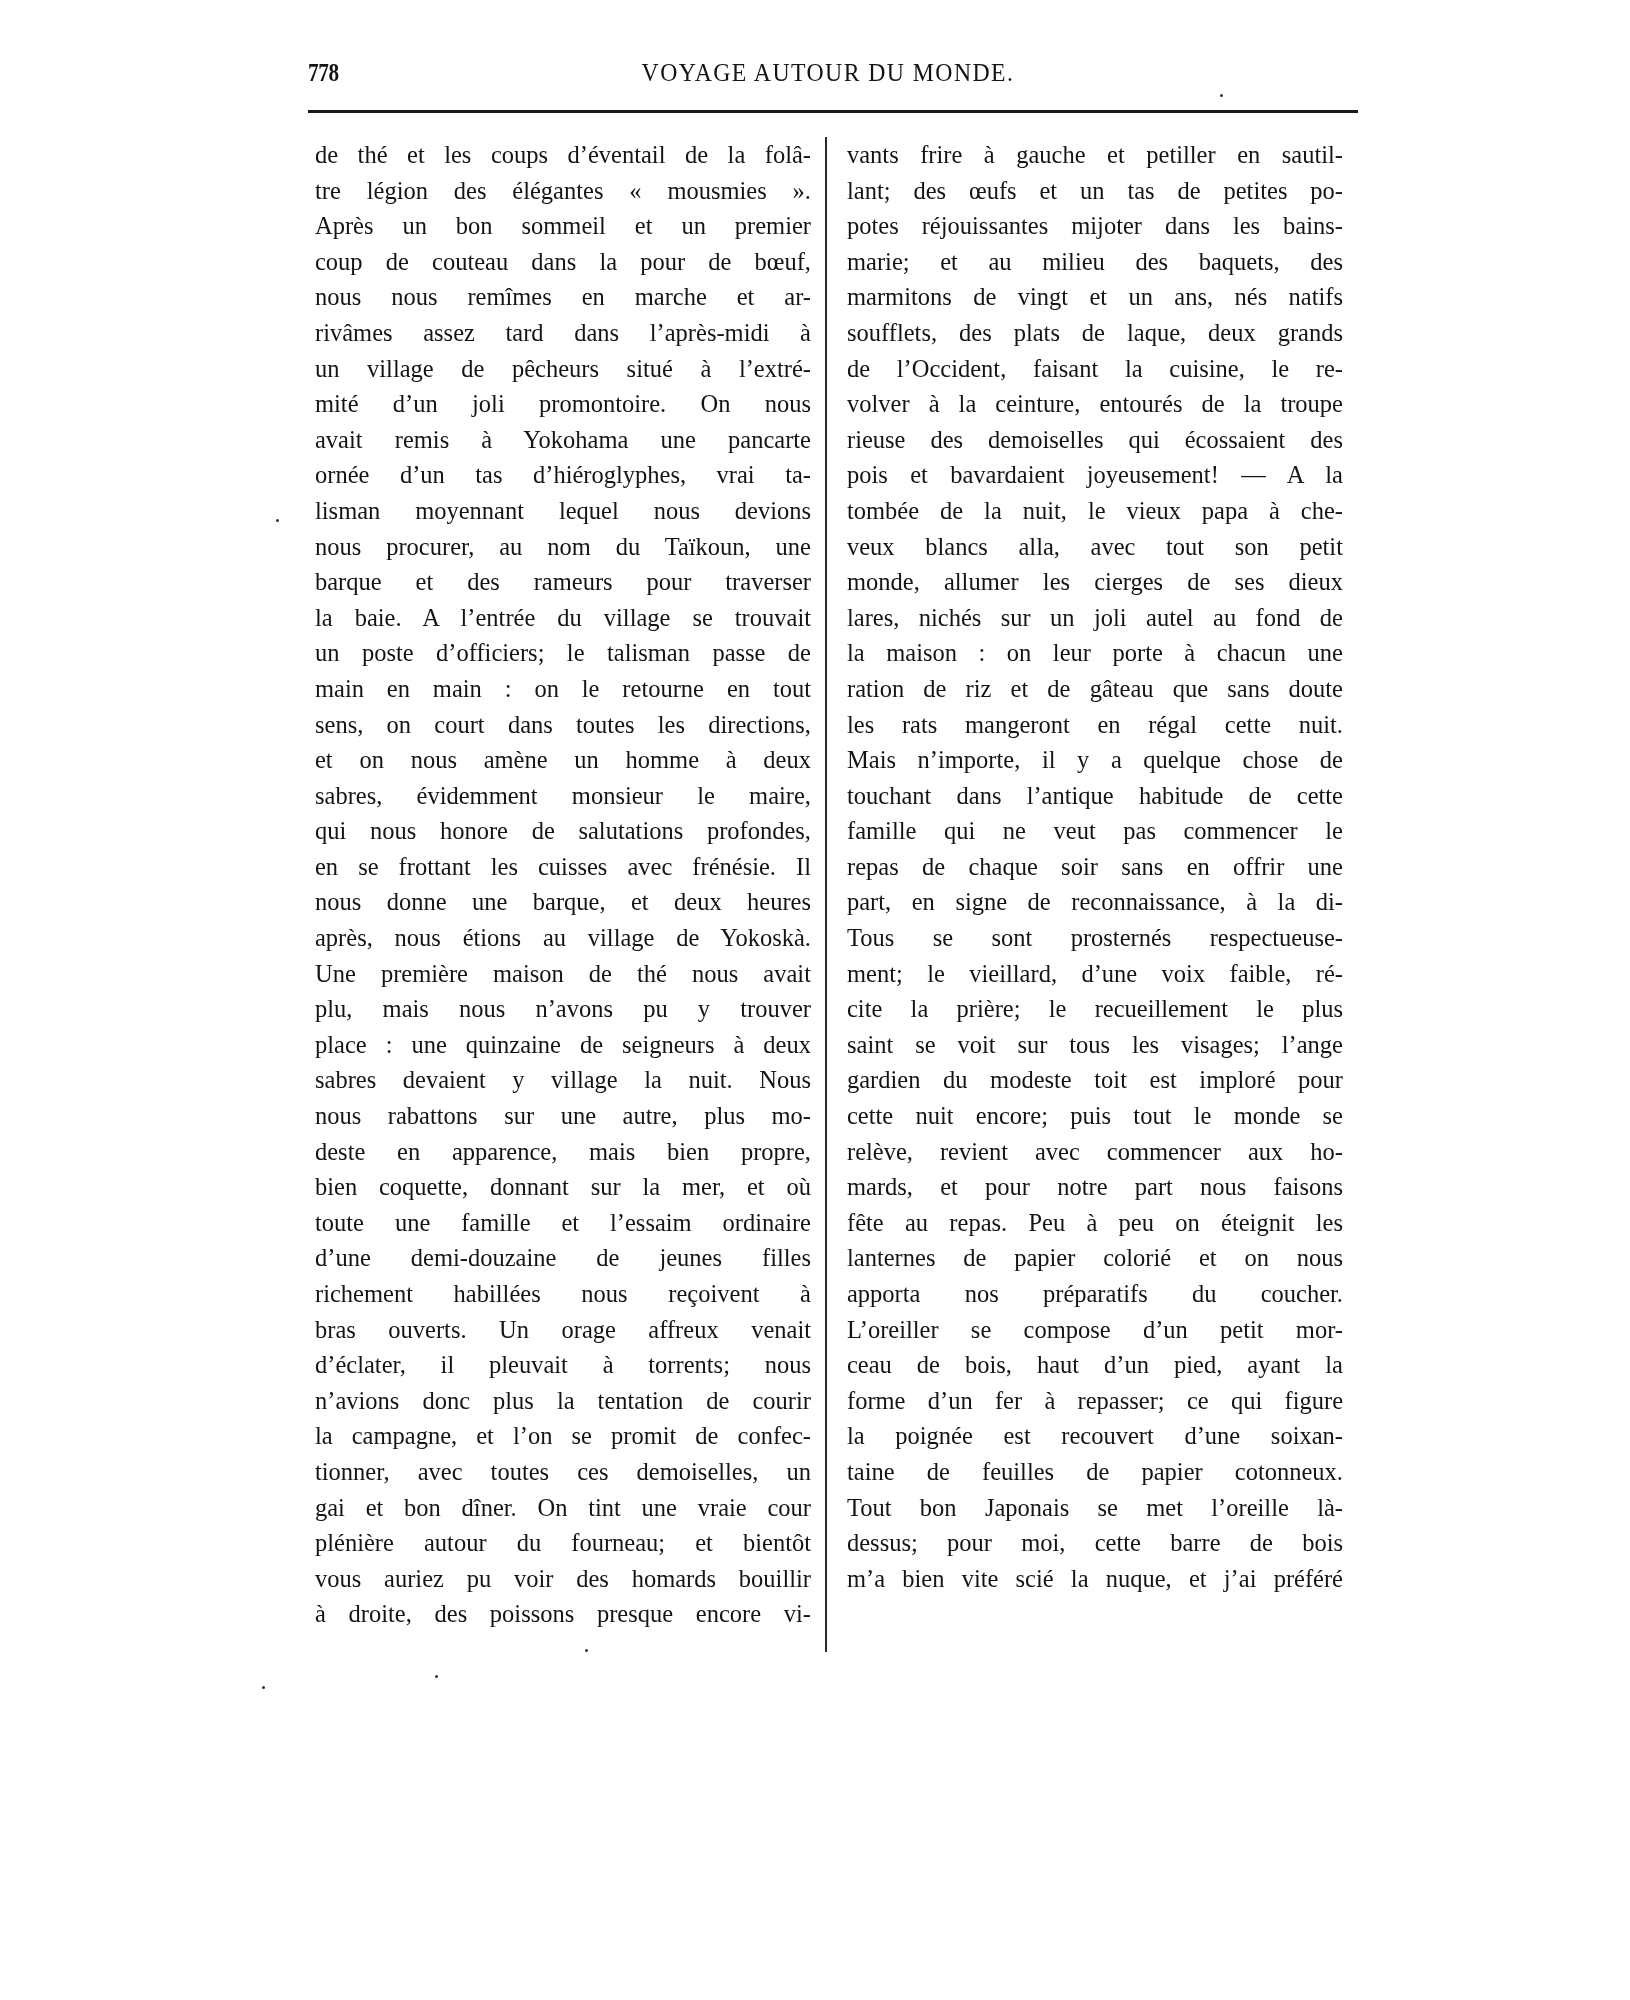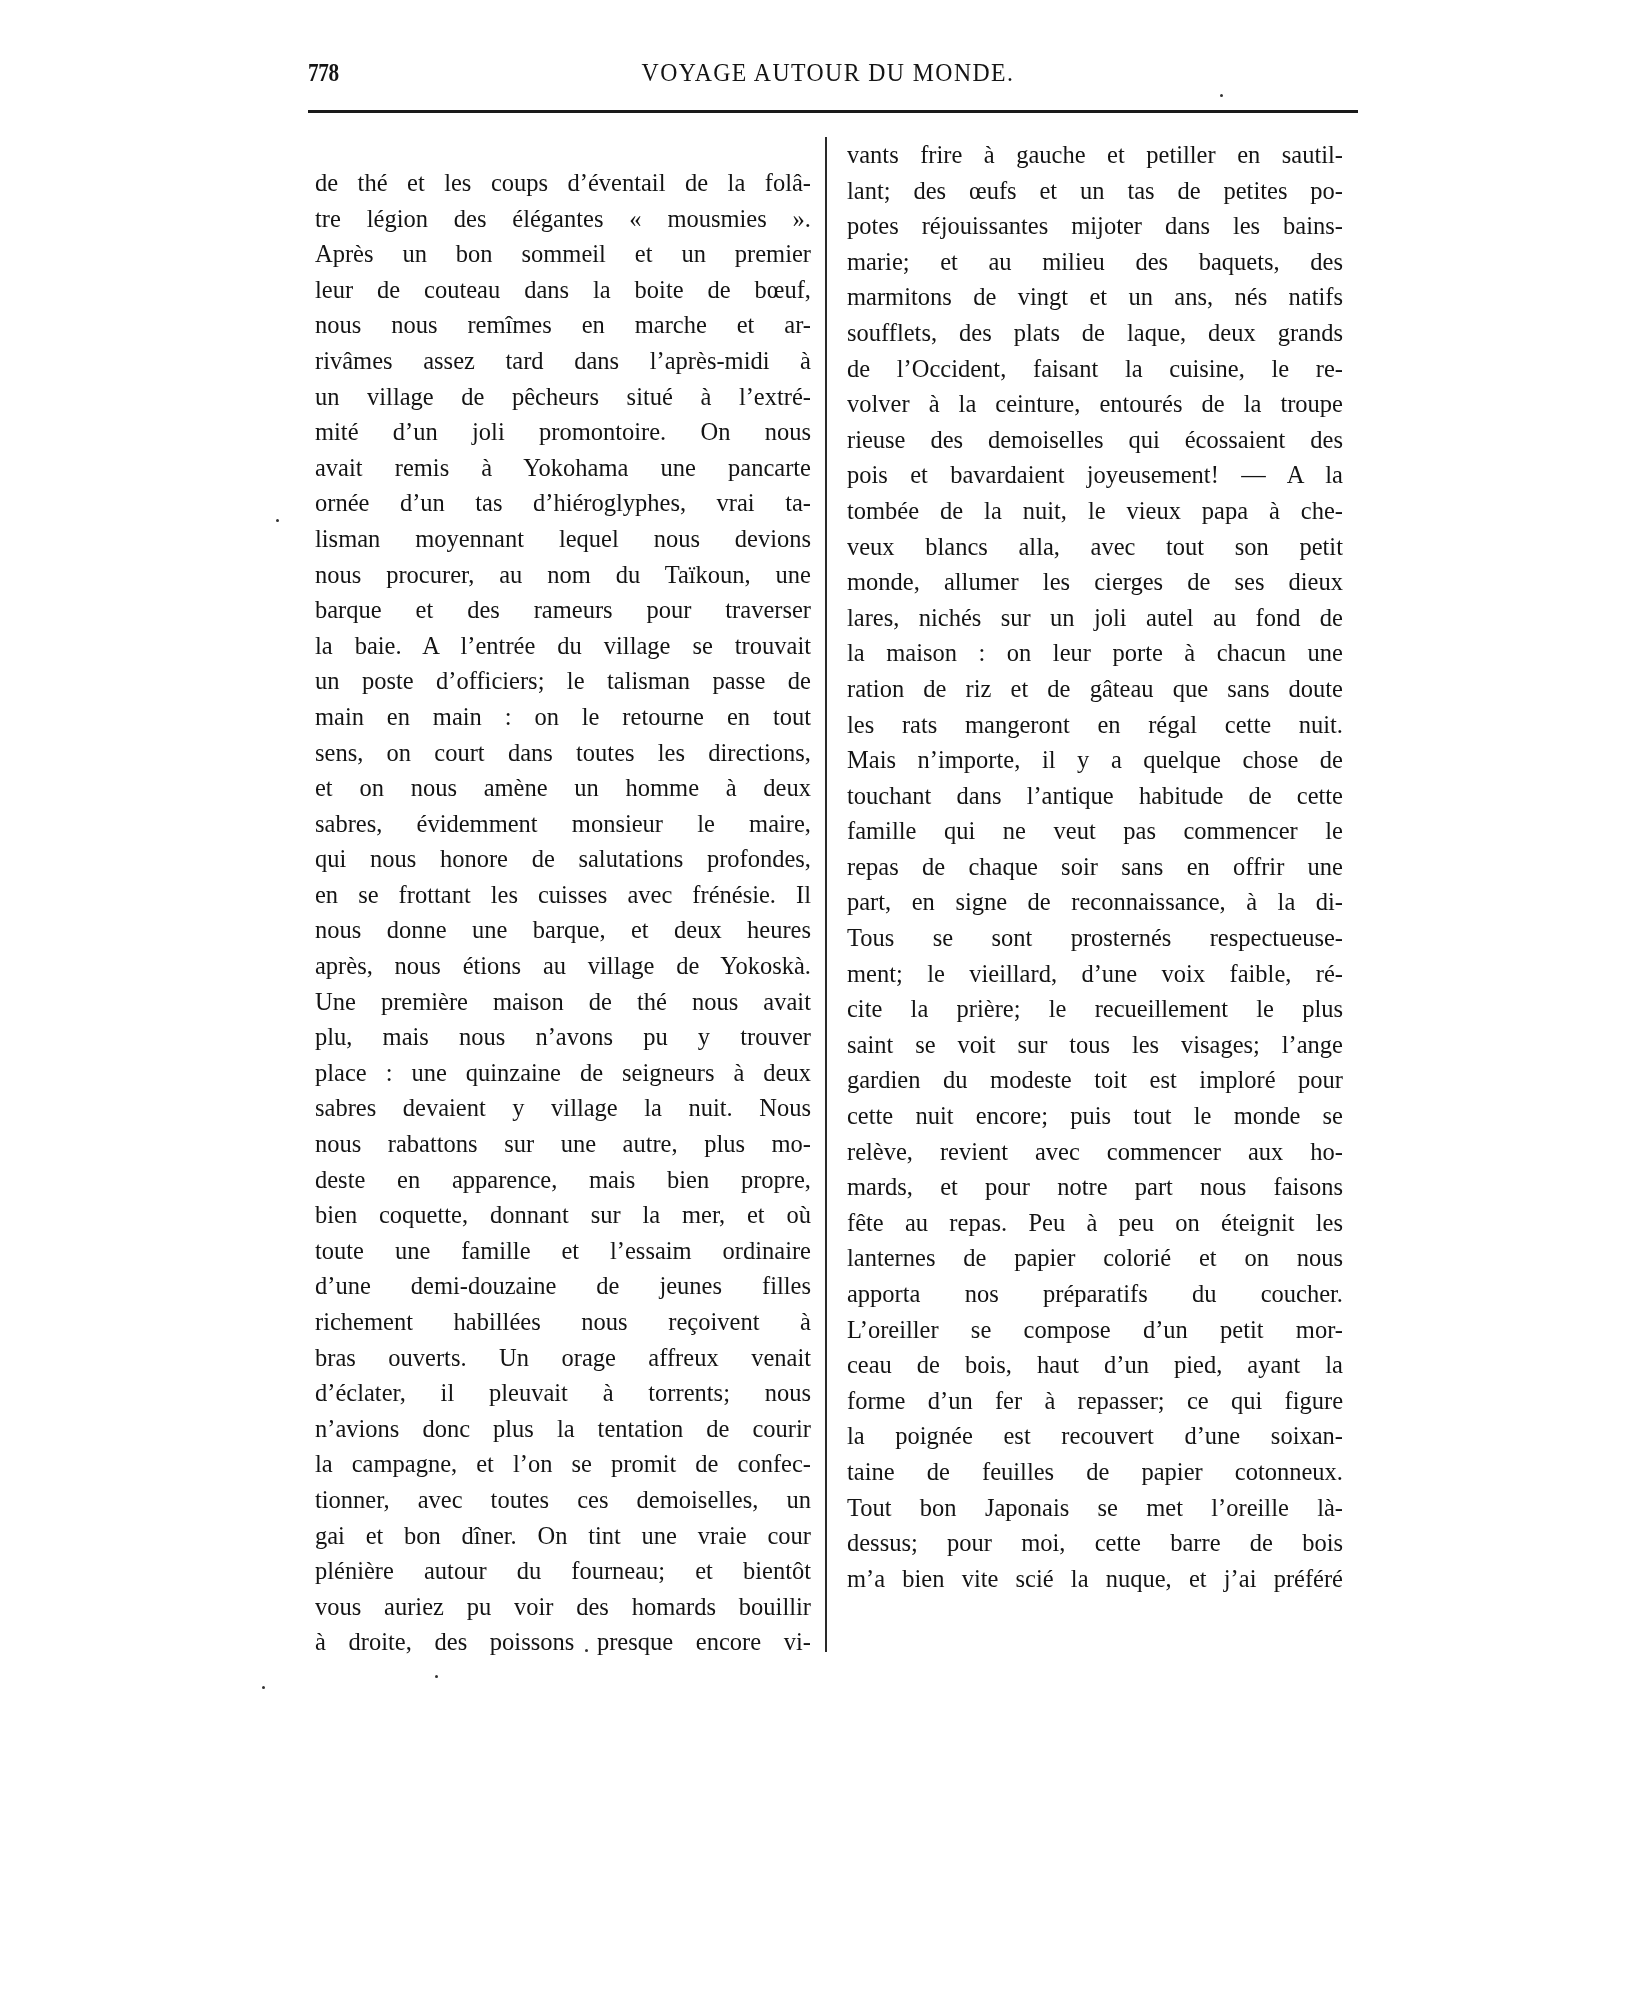--- a/index.html
+++ b/index.html
@@ -22,21 +22,21 @@
     transform: scaleX(0.95); transform-origin: center top;
   }
   .head-rule {
     position: absolute; left: 308px; top: 101px; width: 1050px; height: 3px;
     background: #1a1a1a;
   }
   .column {
     position: absolute; top: 128px; width: 496px;
     font-size: 24.5px; line-height: 35.6px;
   }
-  .col-left { left: 315px; margin-top: 28px; }
+  .col-left { left: 315px; }
   .col-right { left: 847px; }
   .line {
     display: block; white-space: nowrap; text-align: justify;
     text-align-last: justify; height: 35.6px; overflow: visible;
   }
   .col-divider {
     position: absolute; left: 825px; top: 128px; width: 2px; height: 1515px;
     background: #2a2a2a;
   }
   .speck { position: absolute; width: 3px; height: 3px; border-radius: 50%; background: #333; }
@@ -49,21 +49,21 @@
   <div class="running-head">
     <span class="page-number">778</span>
     <span class="running-title">VOYAGE AUTOUR DU MONDE.</span>
   </div>
   <div class="head-rule"></div>
 
   <div class="column col-left" id="col-left">
       <span class="line">de thé et les coups d’éventail de la folâ-</span>
       <span class="line">tre légion des élégantes « mousmies ».</span>
       <span class="line">Après un bon sommeil et un premier</span>
-      <span class="line">leur de couteau dans la boite de bœuf,</span>
+      <span class="line">coup de couteau dans la pour de bœuf,</span>
       <span class="line">nous nous remîmes en marche et ar-</span>
       <span class="line">rivâmes assez tard dans l’après-midi à</span>
       <span class="line">un village de pêcheurs situé à l’extré-</span>
       <span class="line">mité d’un joli promontoire. On nous</span>
       <span class="line">avait remis à Yokohama une pancarte</span>
       <span class="line">ornée d’un tas d’hiéroglyphes, vrai ta-</span>
       <span class="line">lisman moyennant lequel nous devions</span>
       <span class="line">nous procurer, au nom du Taïkoun, une</span>
       <span class="line">barque et des rameurs pour traverser</span>
       <span class="line">la baie. A l’entrée du village se trouvait</span>

